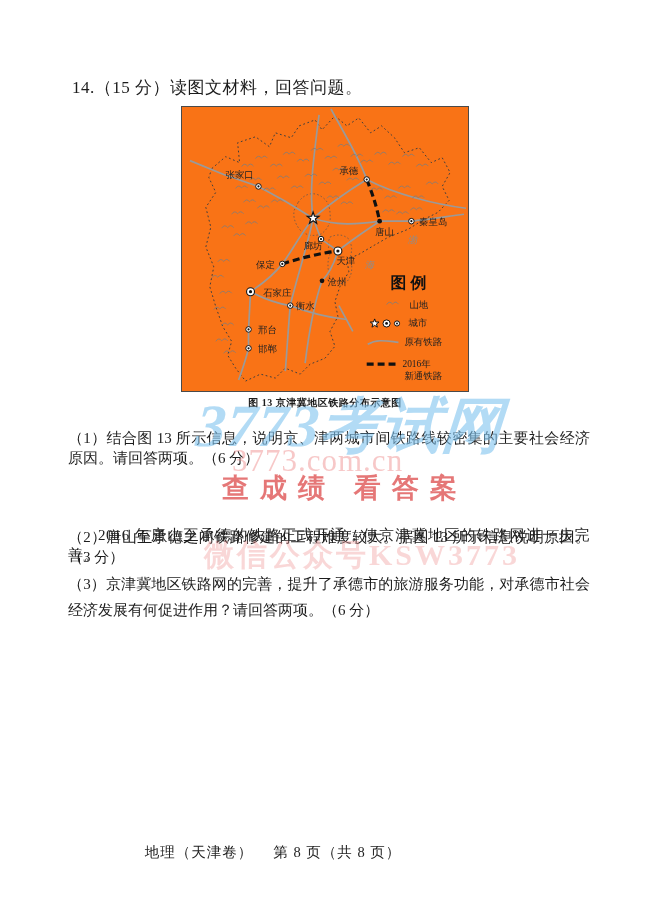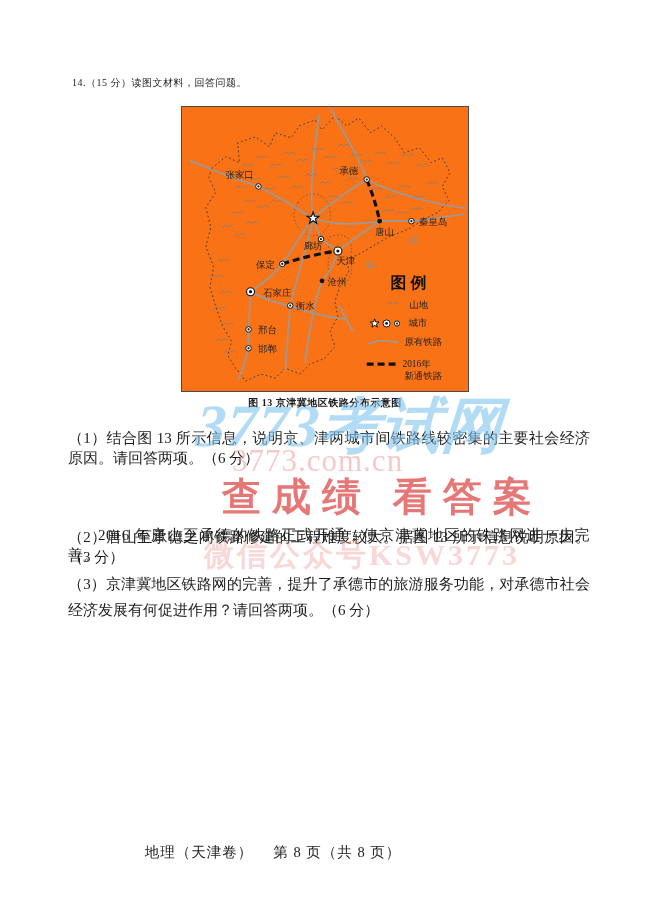--- a/index.html
+++ b/index.html
@@ -2,21 +2,21 @@
 <html><head>
 <meta charset="utf-8">
 <style>
   html,body{margin:0;padding:0;background:#e8e8e8;}
   .page{
     position:relative;width:650px;height:918px;background:#ffffff;
     margin:0 auto;overflow:hidden;
     font-family:"Liberation Serif","DejaVu Serif",serif;
     color:#1c1c1c;
   }
-  .stem{position:absolute;left:72px;top:76px;width:520px;font-size:10px;letter-spacing:.5px;font-family:Liberation Serif, serif;}
+  .stem{position:absolute;left:72px;top:76px;width:520px;font-size:17px;letter-spacing:.5px;font-family:Liberation Serif, serif;}
   .figure{
     position:absolute;left:181px;top:106px;width:288px;height:286px;
     border:1.5px solid #4a4a4a;background:#f97316;box-sizing:border-box;
   }
   .figure svg{display:block;width:100%;height:100%;}
   .caption{
     position:absolute;left:181px;top:396px;width:288px;text-align:center;
     font-weight:bold;font-size:10px;letter-spacing:.5px;
   }
   .para{position:absolute;left:68px;width:522px;font-size:15px;line-height:20px;text-align:justify;}
@@ -33,21 +33,21 @@
       font-family:"Liberation Serif","DejaVu Serif",serif;}
   .wm-blue{
     left:196px;top:386px;font-size:60px;font-weight:bold;font-style:italic;
     color:rgba(126,195,238,0.60);letter-spacing:1px;transform:skewX(-4deg);
   }
   .wm-pink-url{
     left:232px;top:443px;font-size:31px;font-weight:normal;
     color:rgba(238,140,140,0.48);letter-spacing:1px;
   }
   .wm-red{
-    left:222px;top:470px;font-size:39px;font-weight:bold;
+    left:222px;top:470px;font-size:27px;font-weight:bold;
     color:rgba(222,85,85,0.80);letter-spacing:11px;
   }
   .wm-wechat{
     left:204px;top:502px;font-size:30px;font-weight:bold;
     color:rgba(238,140,140,0.35);letter-spacing:3px;margin-top:33px;
   }
   .map-label{font-size:9.5px;fill:#222;}
   .sea-label{font-size:9.5px;fill:#8d8d8d;font-style:italic;}
   .legend-title{font-size:16px;fill:#111;letter-spacing:4px;font-weight:bold;}
   .legend-text{font-size:9.5px;fill:#222;}

